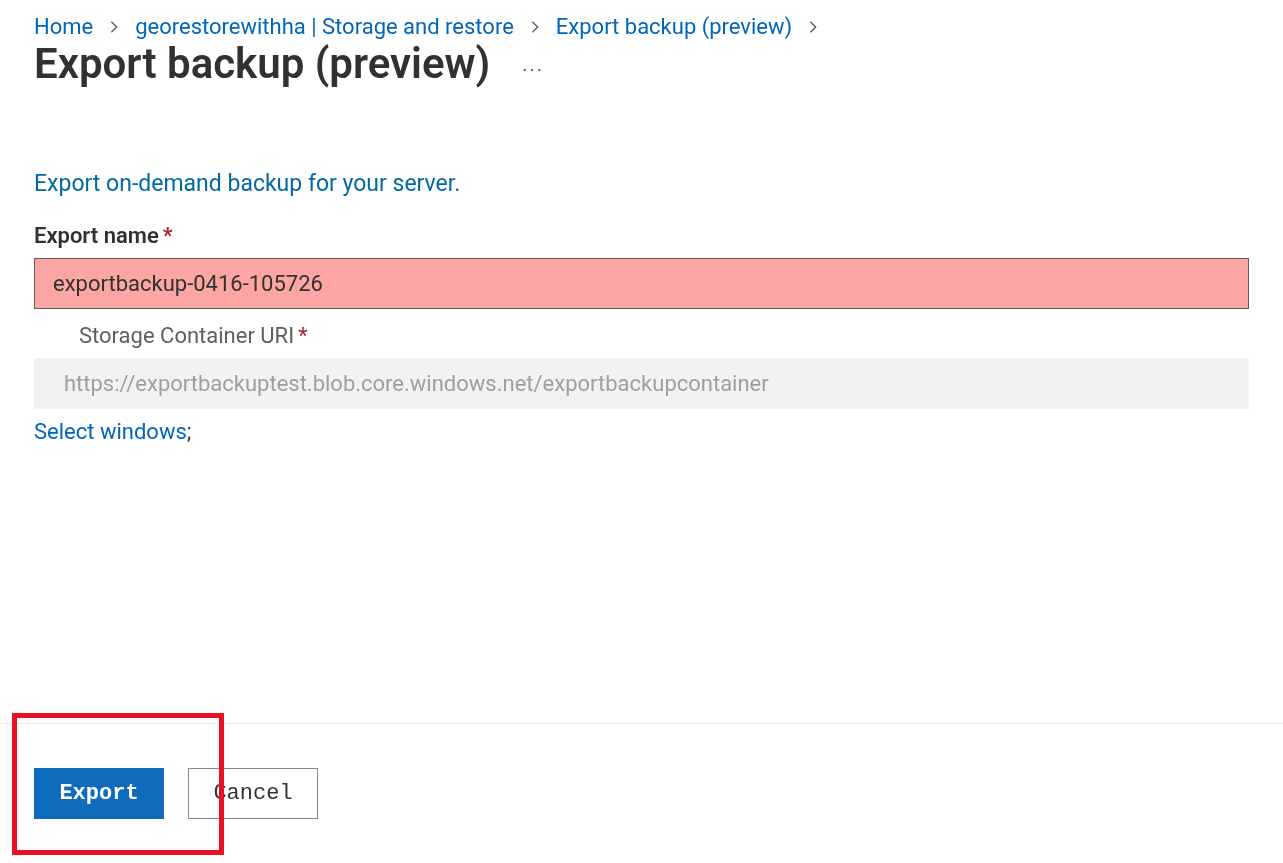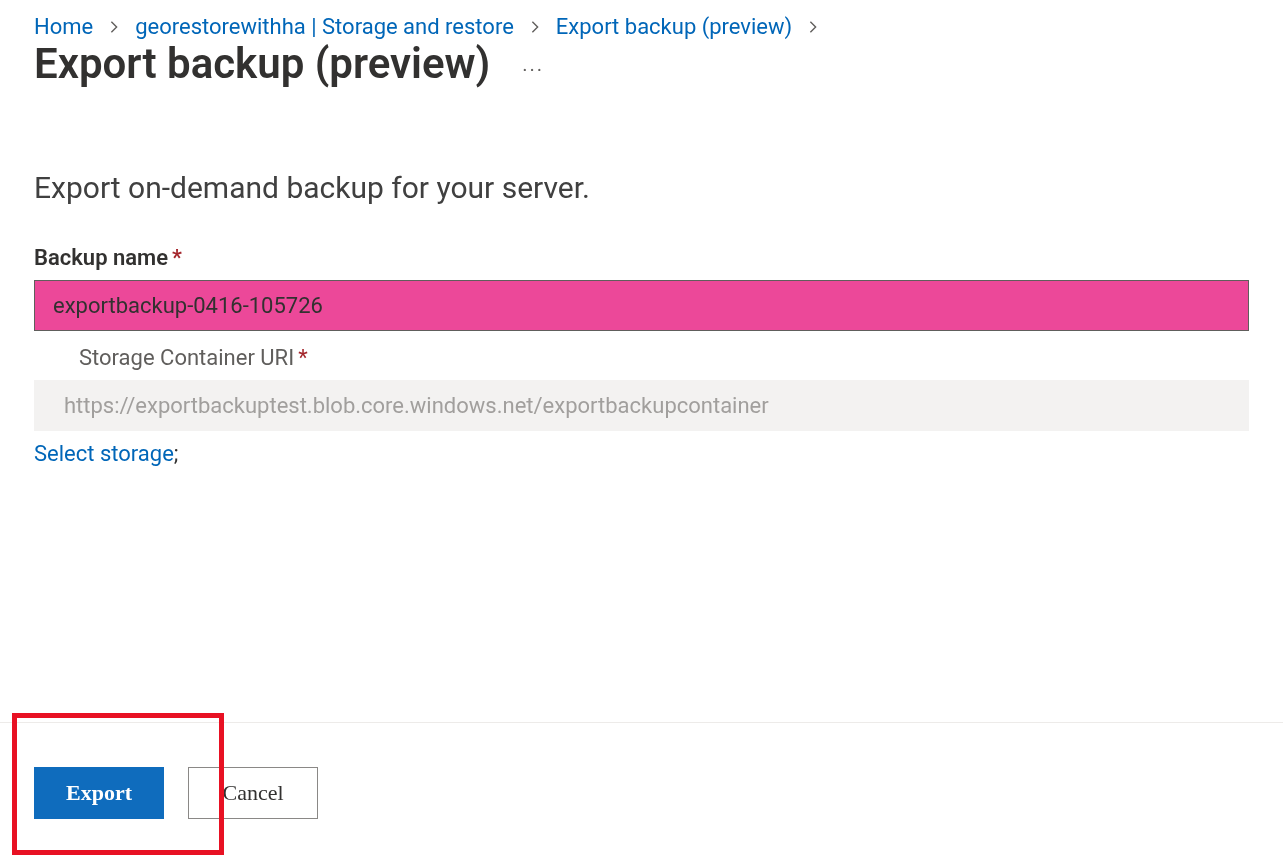--- a/index.html
+++ b/index.html
@@ -53,23 +53,23 @@
       color: #323130;
     }
     .more-dots {
       color: #605e5c;
       font-size: 20px;
       letter-spacing: 2px;
       cursor: pointer;
       padding-top: 12px;
     }
     .description {
-      font-size: 30px;
-      color: #404040;
-      margin-bottom: 40px;
+      font-size: 23px;
+      color: #0369a1;
+      margin-bottom: 26px;
     }
     .field-group {
       margin-bottom: 10px;
     }
     .field-label {
       font-size: 22px;
       font-weight: 600;
       color: #323130;
       margin-bottom: 10px;
       display: block;
@@ -84,21 +84,21 @@
       margin-left: 4px;
     }
     .text-input {
       width: 100%;
       padding: 12px 18px;
       font-size: 22px;
       border: 1px solid #605e5c;
       outline: none;
       font-family: inherit;
       color: #323130;
-      background: #ec4899;
+      background: #fca5a5;
     }
     .text-input.readonly {
       background: #f3f2f1;
       color: #a19f9d;
       border: 1px solid #f3f2f1;
       padding-left: 29px;
     }
     .link-row {
       margin-top: 10px;
       font-size: 22px;
@@ -127,21 +127,21 @@
       position: absolute;
       left: 12px;
       bottom: 8px;
       width: 212px;
       height: 142px;
       border: 5px solid #e81123;
       pointer-events: none;
     }
     .btn {
       font-size: 22px;
-      font-family: Liberation Serif, serif;
+      font-family: Liberation Mono, monospace;
       padding: 12px 20px;
       cursor: pointer;
       border: 1px solid #8a8886;
       background: #ffffff;
       color: #323130;
       min-width: 130px;
     }
     .btn.primary {
       background: #0f6cbd;
       border: 1px solid #0f6cbd;
@@ -176,34 +176,34 @@
 
   <div class="page-title-row">
     <h1 class="page-title">Export backup (preview)</h1>
     <span class="more-dots">···</span>
   </div>
 
   <p class="description">Export on-demand backup for your server.</p>
 
   <div class="field-group">
     <label class="field-label">
-      <span>Backup name</span><span class="required">*</span>
+      <span>Export name</span><span class="required">*</span>
     </label>
     <input type="text" class="text-input" value="exportbackup-0416-105726" style="">
   </div>
 
   <div class="field-group" style="margin-top:14px;">
     <label class="field-label muted">
       <span>Storage Container URI</span><span class="required">*</span>
     </label>
     <input type="text" class="text-input readonly" readonly="" value="https://exportbackuptest.blob.core.windows.net/exportbackupcontainer" style="">
   </div>
 
   <div class="link-row">
-    <a>Select storage</a><span class="semi">;</span>
+    <a>Select windows</a><span class="semi">;</span>
   </div>
 </div>
 
 <div class="footer">
   <button class="btn primary">Export</button>
   <button class="btn">Cancel</button>
 </div>
 
 <div class="highlight-box"></div>
 

